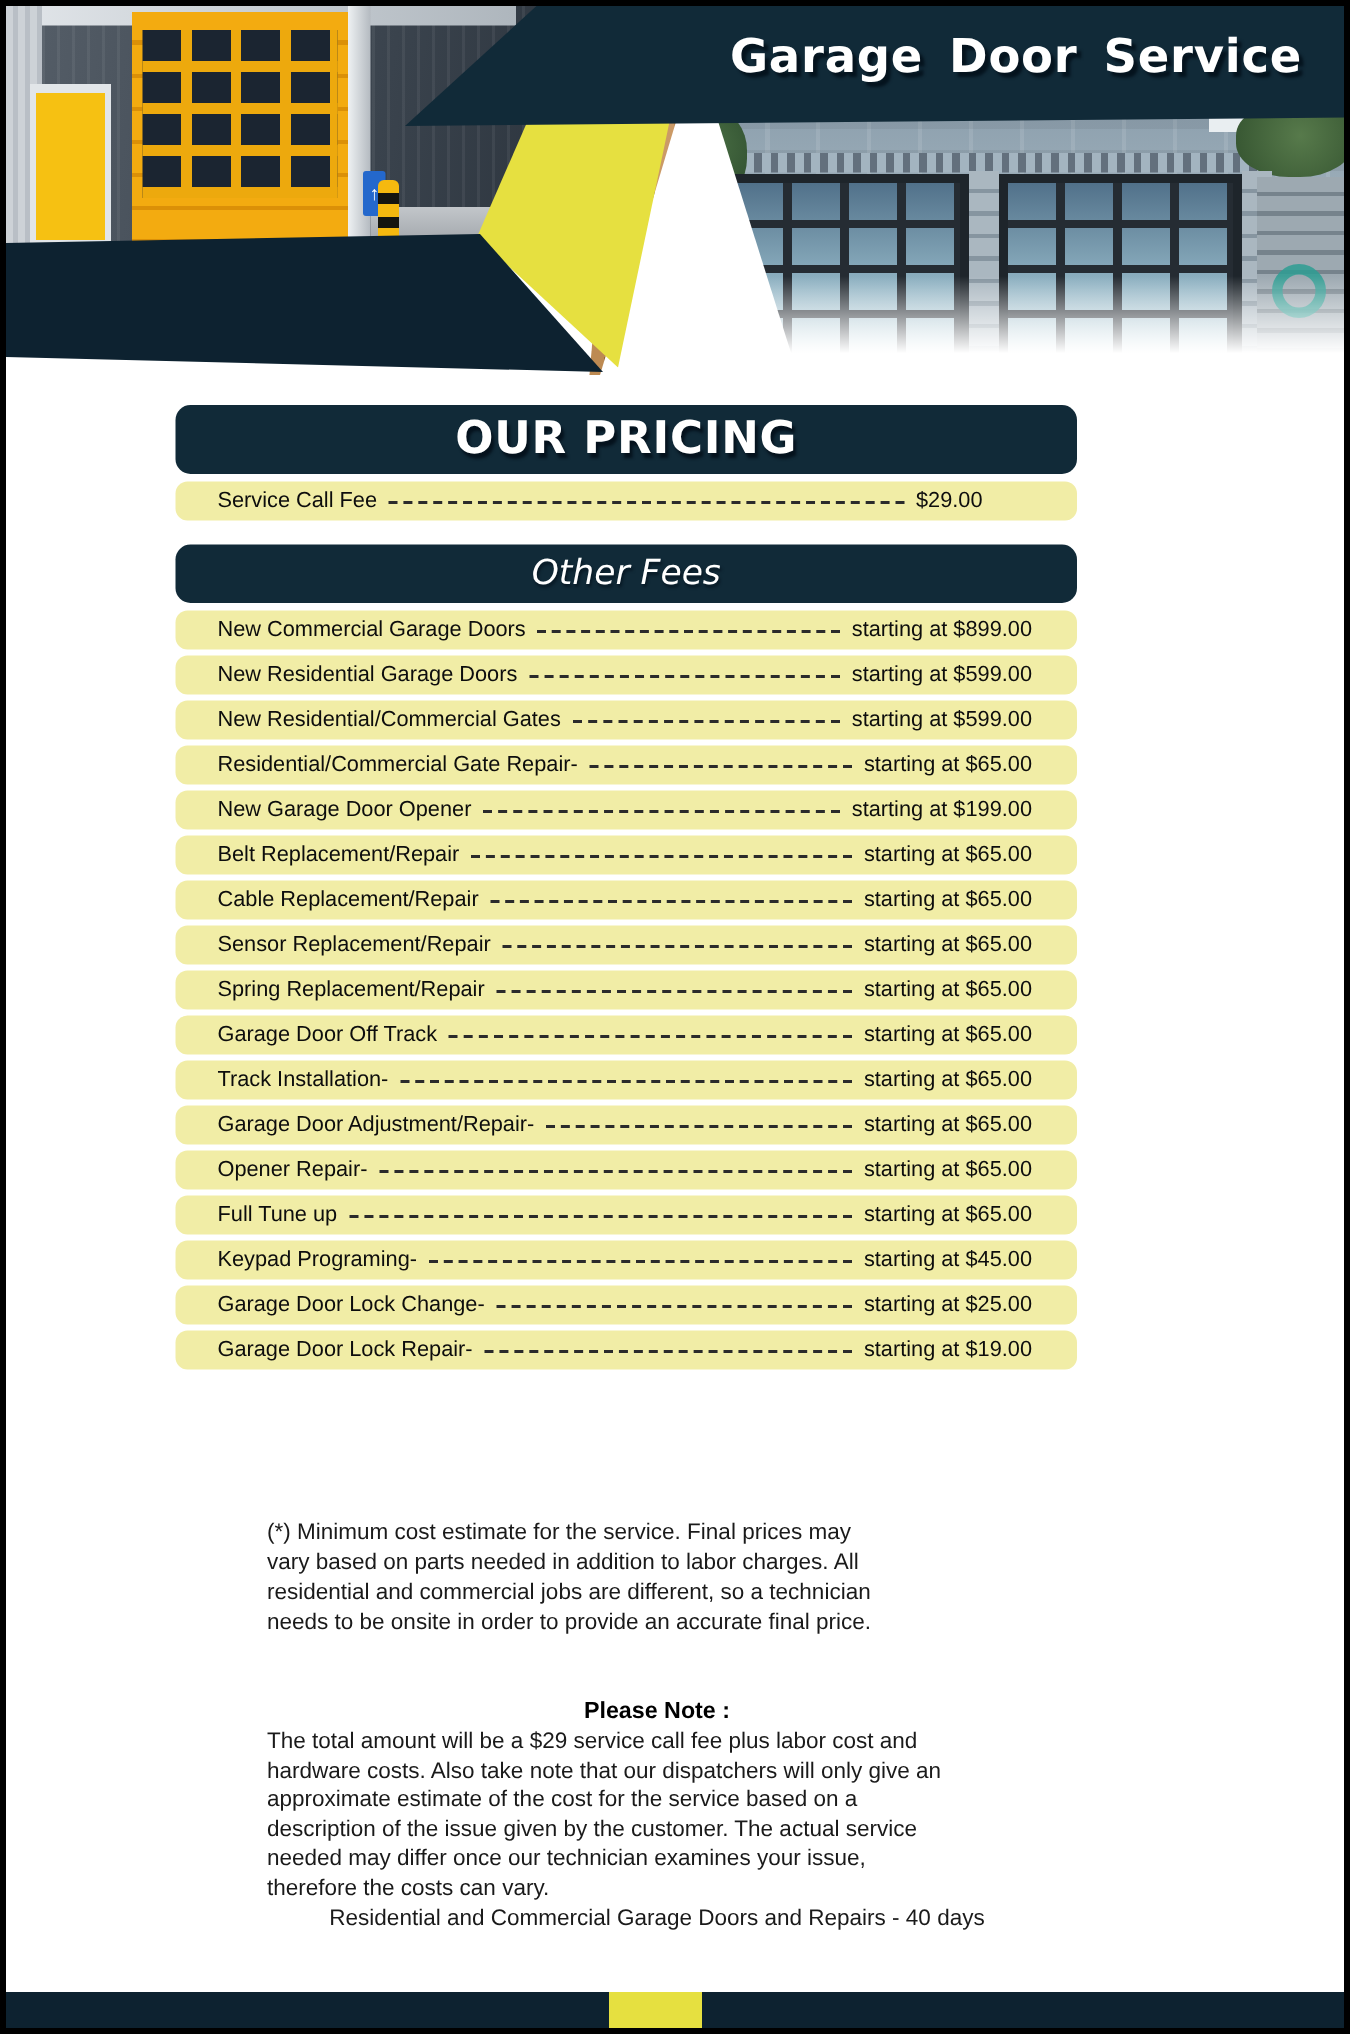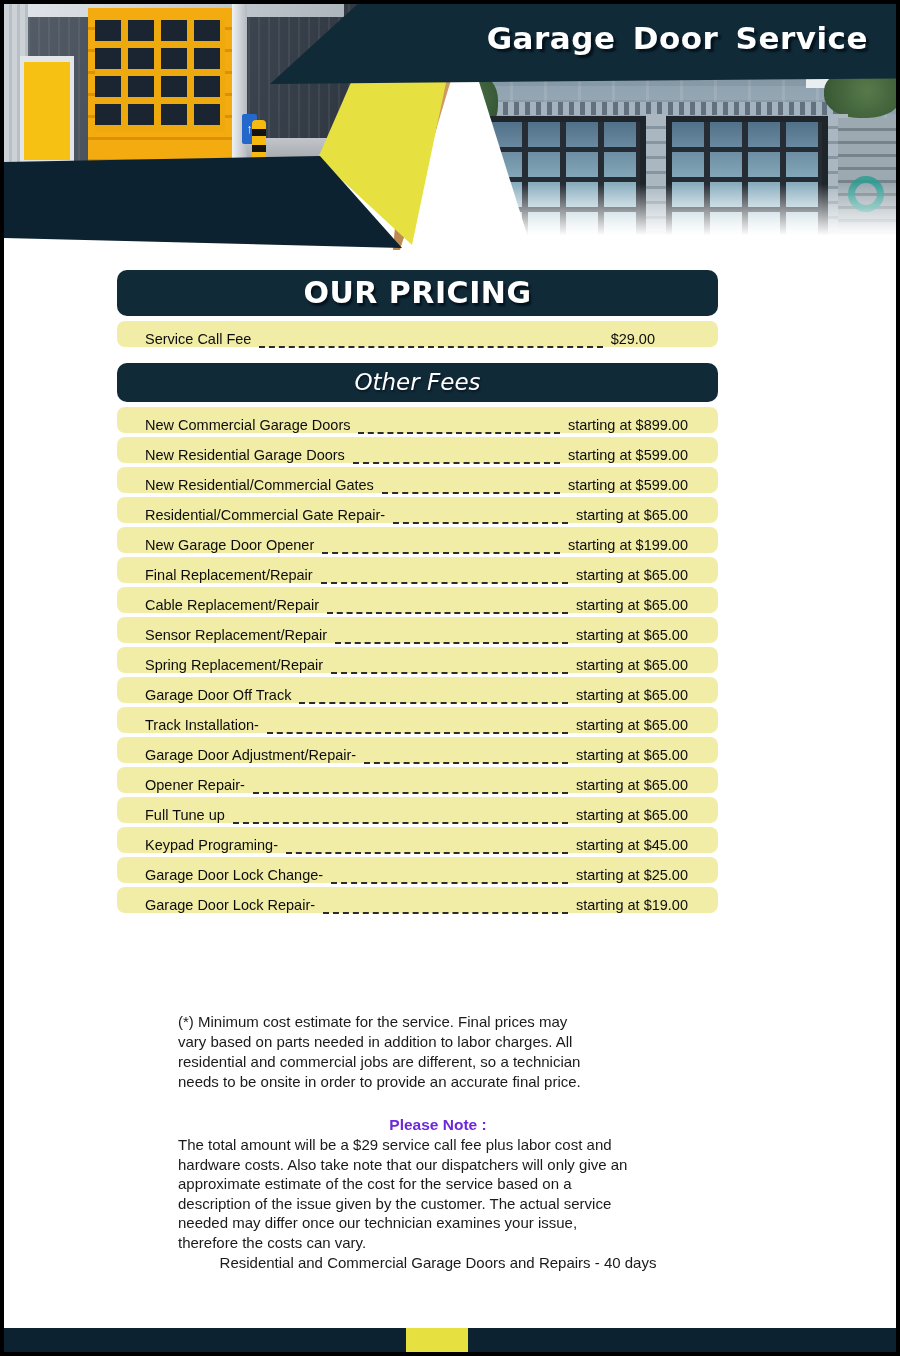--- a/index.html
+++ b/index.html
@@ -79,31 +79,31 @@
   
   .content{position:absolute;left:113px;top:266px;width:601px;}
   .banner{background:var(--navy);border-radius:10px;color:#fff;text-align:center;}
   .banner.main{height:46px;line-height:46px;font-family:"DejaVu Sans","Liberation Sans",sans-serif;
     font-size:30px;font-weight:bold;letter-spacing:.5px;text-shadow:2px 3px 2px rgba(2,12,22,.8);}
   .banner.sub{height:39px;line-height:39px;font-family:"DejaVu Sans","Liberation Sans",sans-serif;
     font-size:23px;font-weight:normal;text-shadow:1px 2px 2px rgba(2,12,22,.6);}
   .banner.sub.first{margin-top:15px;}
   .banner.sub.second{margin-top:16px;font-style:italic;}
   .rows{margin-top:5px;}
-  .fee-row{display:flex;align-items:flex-end;height:26px;margin-bottom:4px;background:var(--row-yellow);
+  .fee-row{display:flex;align-items:center;height:26px;margin-bottom:4px;background:var(--row-yellow);
     border-radius:8px;padding:0 30px 0 28px;font-size:14.5px;color:#0d0d0d;}
   .fee-leader{flex:1;border-top:2px dashed #2b2b2b;margin:0 8px;position:relative;top:1px;}
   .fee-price{white-space:nowrap;}
   .rows.basic .fee-price{margin-right:33px;}
 
   
   .notes{position:absolute;left:174px;top:1008px;width:520px;color:#1a1a1a;font-size:15px;}
   .notes p{white-space:pre-line;}
   .disclaimer{line-height:20px;}
-  .note-heading{margin-top:24px;text-align:center;font-weight:bold;color:#6d28d9;font-size:15.5px;}
+  .note-heading{margin-top:40px;text-align:center;font-weight:bold;color:#000000;font-size:15.5px;}
   .note-body{margin-top:1px;line-height:19.5px;}
   .warranty-heading{margin-top:25px;text-align:center;font-weight:bold;color:#14283a;font-size:15.5px;}
   .warranty-line{margin-top:1px;text-align:center;line-height:20px;}
 
   
   .footer-bar{position:absolute;left:0;right:0;bottom:0;height:24px;background:var(--navy-dark);}
   .footer-accent{position:absolute;left:402px;bottom:0;width:62px;height:24px;background:var(--accent-yellow);}
 </style>
 </head>
 <body>
@@ -182,21 +182,21 @@
           <span class="fee-label">Residential/Commercial Gate Repair-</span>
           <span class="fee-leader"></span>
           <span class="fee-price">starting at $65.00</span>
         </div>
         <div class="fee-row">
           <span class="fee-label">New Garage Door Opener</span>
           <span class="fee-leader"></span>
           <span class="fee-price">starting at $199.00</span>
         </div>
         <div class="fee-row">
-          <span class="fee-label">Final Replacement/Repair</span>
+          <span class="fee-label">Belt Replacement/Repair</span>
           <span class="fee-leader"></span>
           <span class="fee-price">starting at $65.00</span>
         </div>
         <div class="fee-row">
           <span class="fee-label">Cable Replacement/Repair</span>
           <span class="fee-leader"></span>
           <span class="fee-price">starting at $65.00</span>
         </div>
         <div class="fee-row">
           <span class="fee-label">Sensor Replacement/Repair</span>

